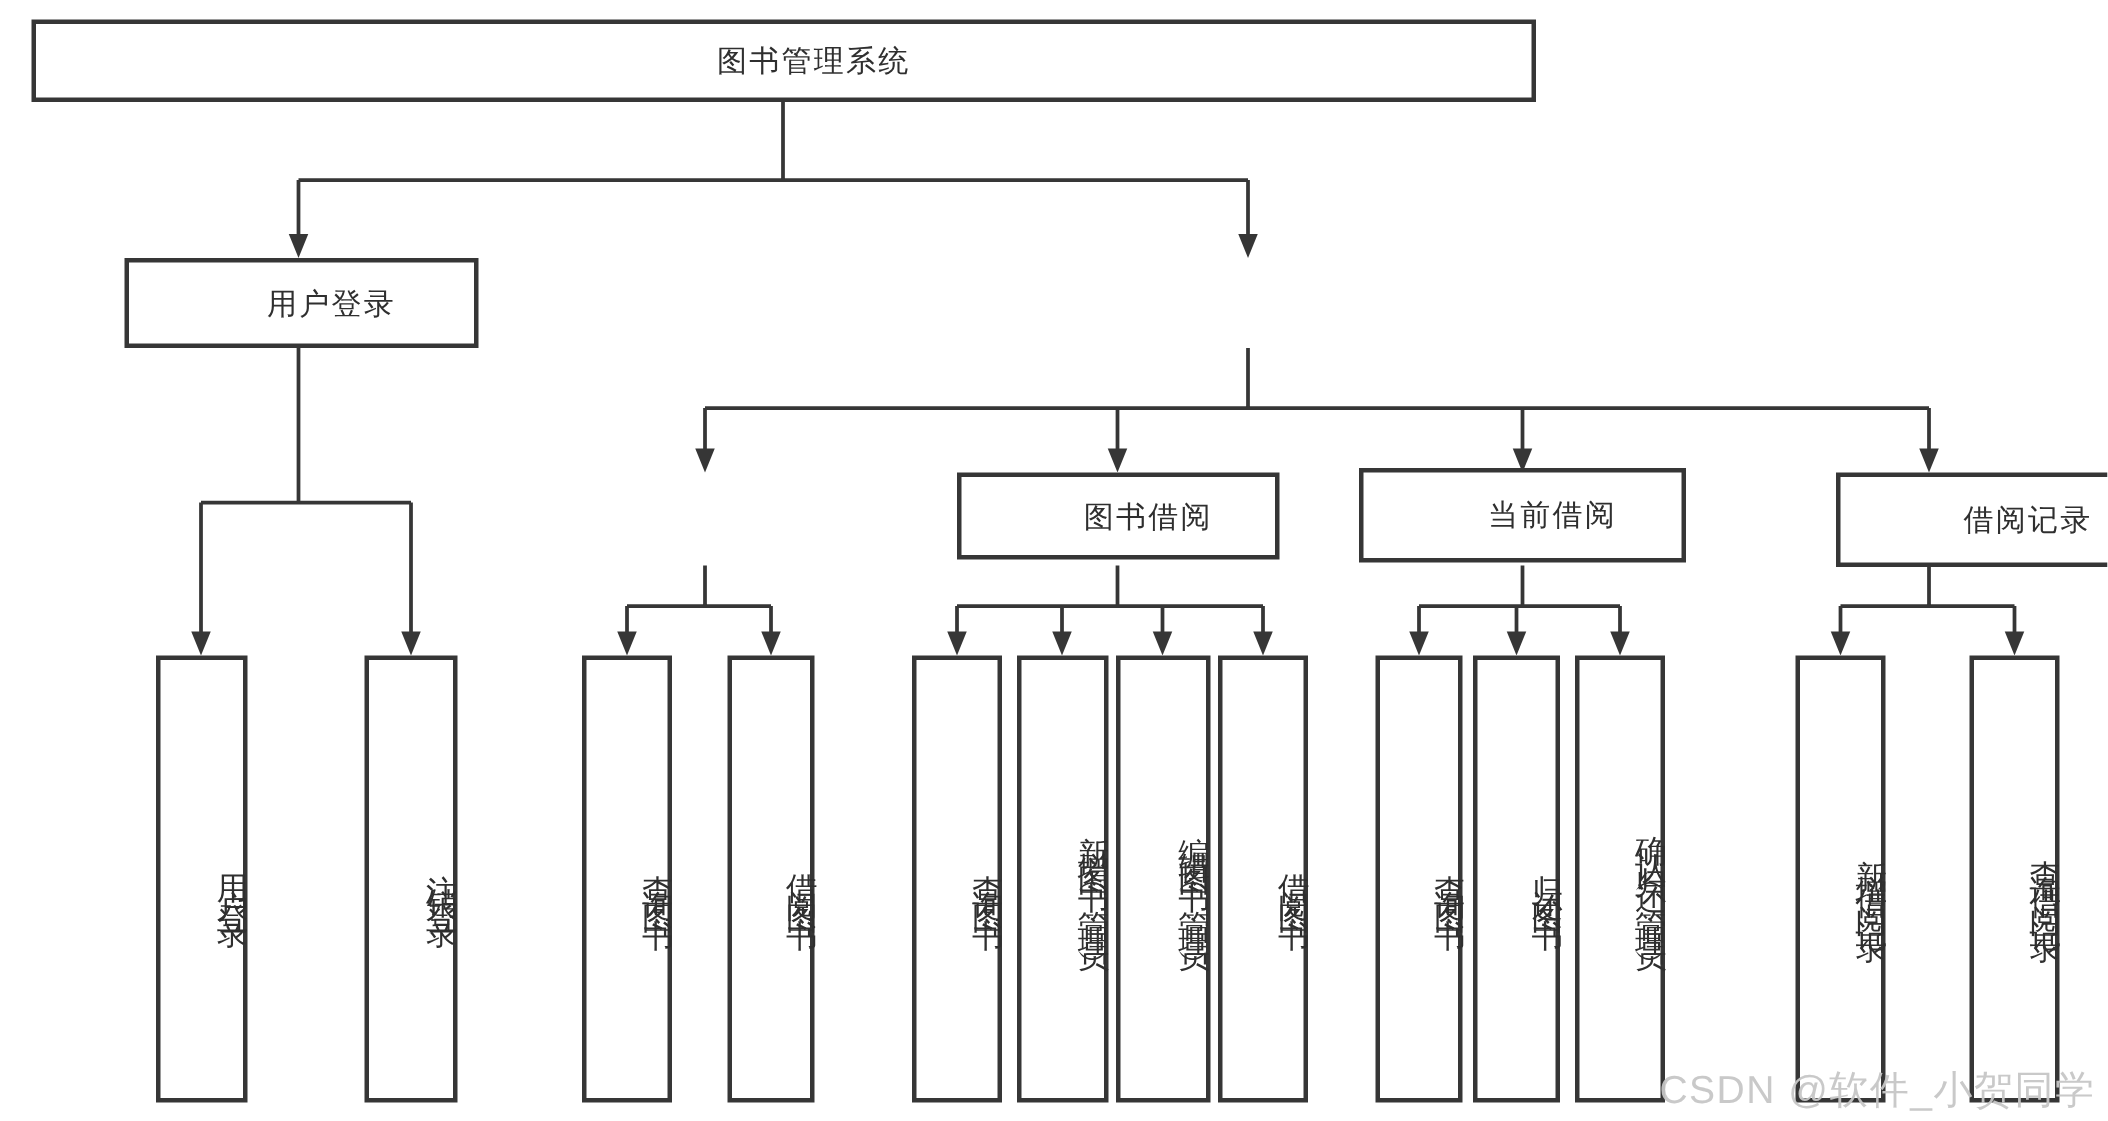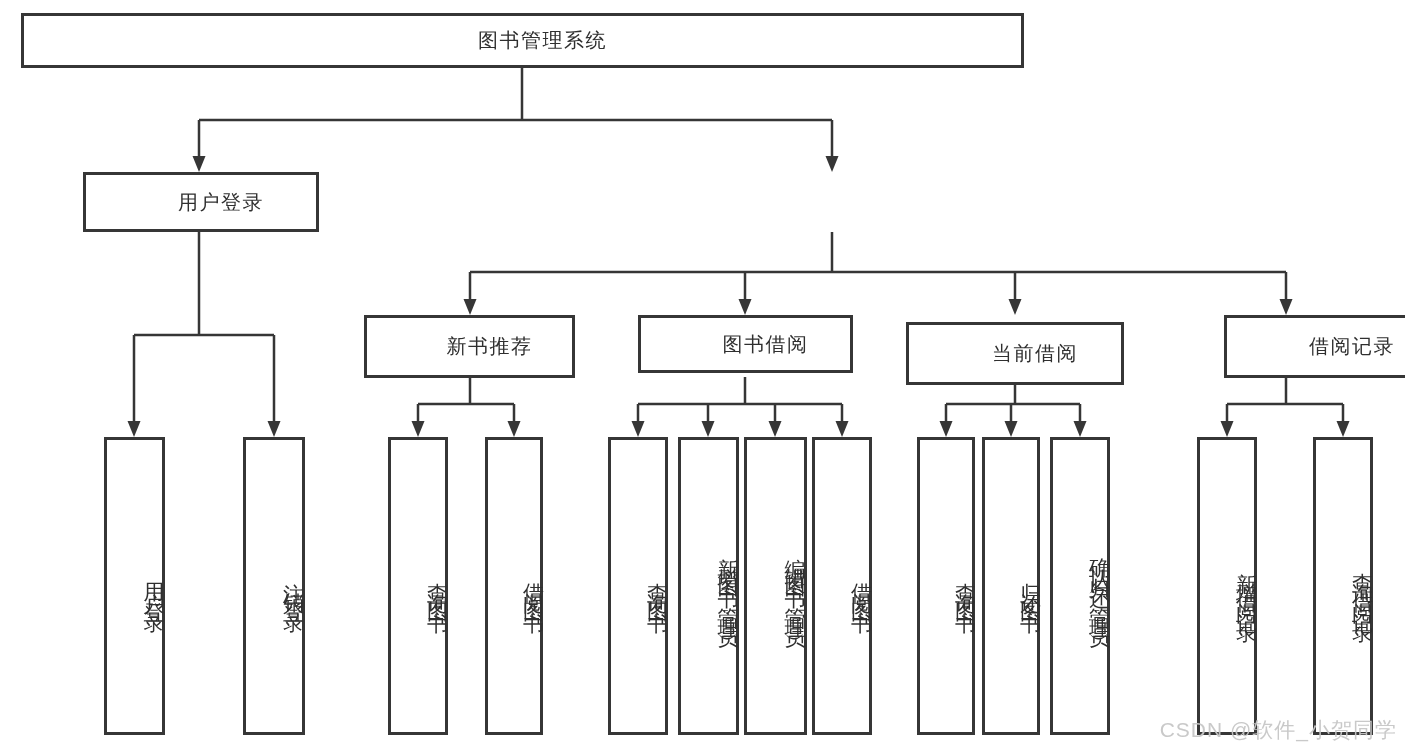--- a/index.html
+++ b/index.html
@@ -4,21 +4,21 @@
 <style>
   html,body{margin:0;padding:0;background:#ffffff;}
   body{font-family:"Liberation Sans","DejaVu Sans",sans-serif;}
   .canvas{position:relative;width:1405px;height:747px;background:#ffffff;overflow:hidden;}
   .connectors{position:absolute;left:0;top:0;z-index:1;}
   .node{position:absolute;background:#ffffff;border:3px solid #363636;box-sizing:border-box;
         display:flex;align-items:center;justify-content:center;z-index:2;padding-left:40px;}
   .hnode span{font-size:20px;color:#2f2f2f;letter-spacing:1.5px;white-space:nowrap;}
   .leaf .vtext{writing-mode:vertical-lr;text-orientation:mixed;font-size:21px;line-height:1;
         letter-spacing:10px;color:#2f2f2f;}
-  .watermark{position:absolute;right:8px;bottom:3px;font-size:21px;color:rgba(198,198,198,0.95);
+  .watermark{position:absolute;right:8px;bottom:3px;font-size:26px;color:rgba(198,198,198,0.95);
         z-index:5;letter-spacing:1px;white-space:nowrap;margin-left:16px;}
 </style>
 </head>
 <body>
 
 <div class="canvas">
 
   <svg class="connectors" width="1405" height="747" viewBox="0 0 1405 747">
     <g stroke="#363636" stroke-width="2.5" fill="none">
       <path d="M522,68 V121 M199,120 H832 M199,120 V159 M832,120 V159"></path>
@@ -53,27 +53,24 @@
   </svg>
 
   <div class="node hnode" style="left:21px;top:13px;width:1003px;height:55px">
     <span>图书管理系统</span>
   </div>
 
   <div class="node hnode" style="left:83px;top:172px;width:236px;height:60px">
     <span>用户登录</span>
   </div>
 
-  <div class="node hnode" style="left:364px;top:315px;width:211px;height:63px">
-    <span>新书推荐</span>
-  </div>
   <div class="node hnode" style="left:638px;top:315px;width:215px;height:58px">
     <span>图书借阅</span>
   </div>
-  <div class="node hnode" style="left:906px;top:322px;width:218px;height:63px">
+  <div class="node hnode" style="left:906px;top:312px;width:218px;height:63px">
     <span>当前借阅</span>
   </div>
   <div class="node hnode" style="left:1224px;top:315px;width:216px;height:63px">
     <span>借阅记录</span>
   </div>
 
   <div class="node leaf" style="left:104px;top:437px;width:61px;height:298px">
     <span class="vtext">用户登录</span>
   </div>
   <div class="node leaf" style="left:243px;top:437px;width:62px;height:298px">

